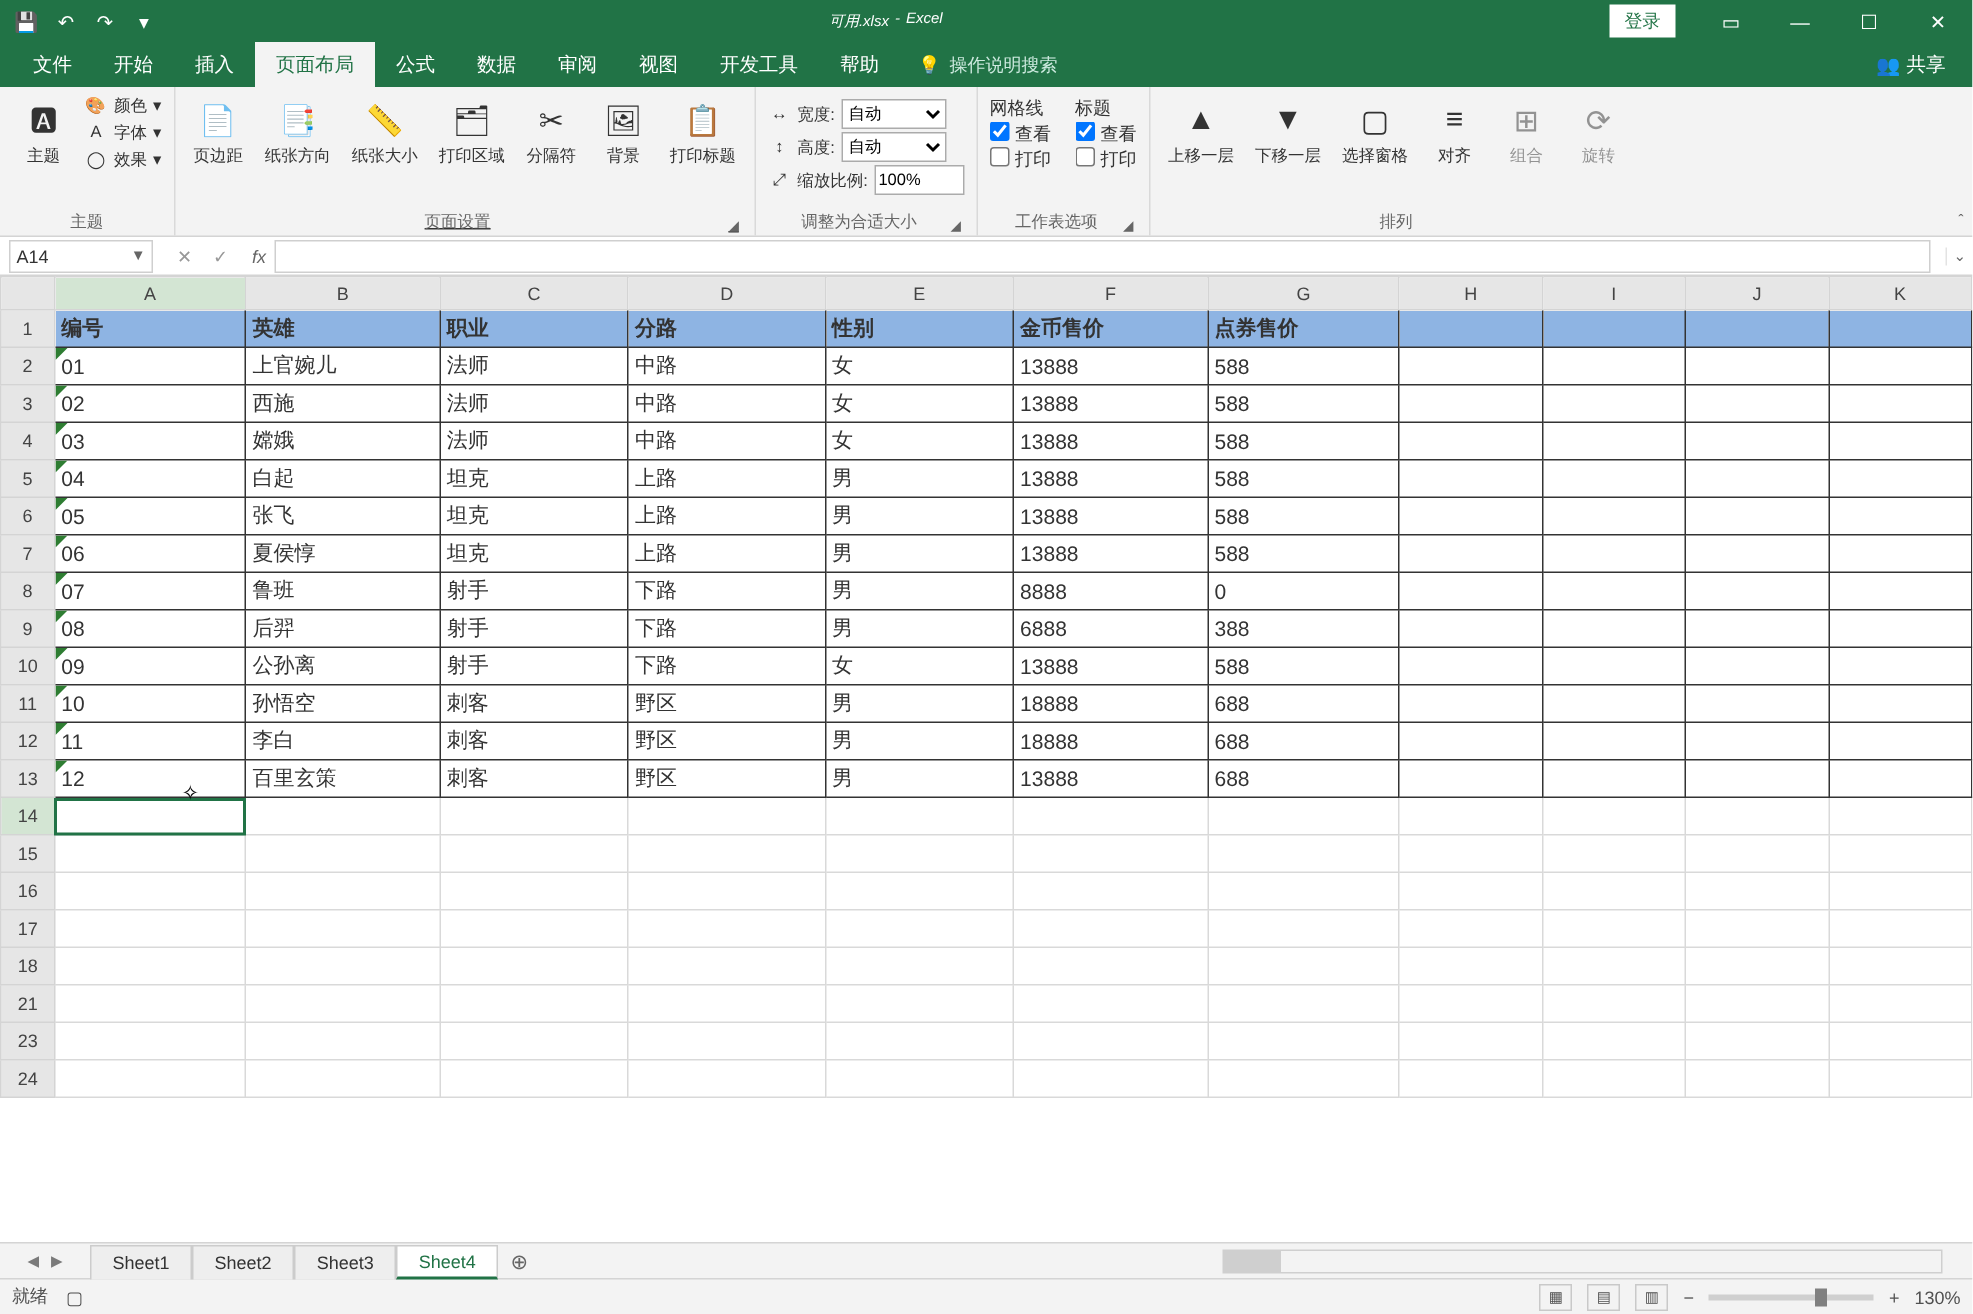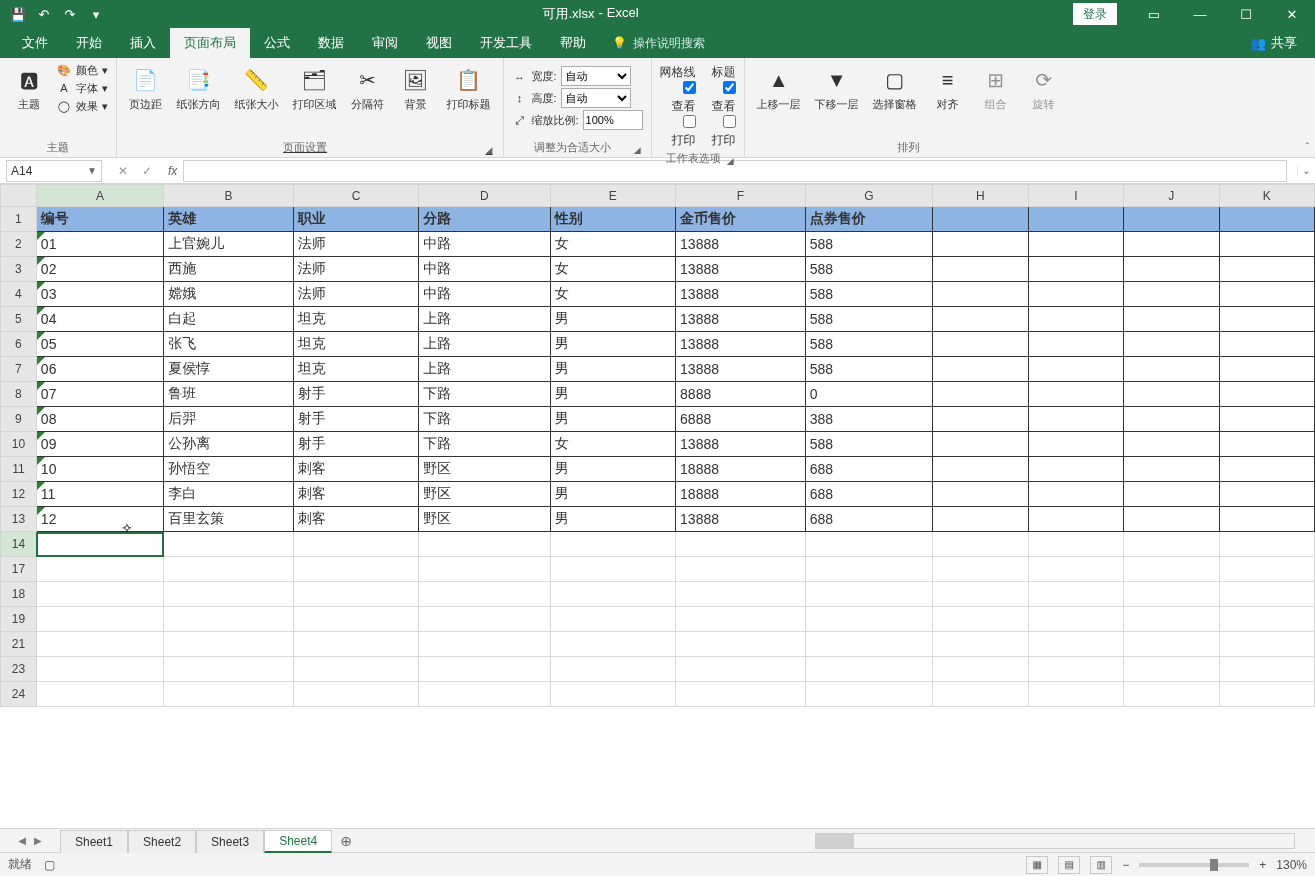--- a/index.html
+++ b/index.html
@@ -1,41 +1,41 @@
 <!DOCTYPE html>
 <html><head>
 <meta charset="utf-8">
 <style>
 * { margin:0; padding:0; box-sizing:border-box; font-family:"Microsoft YaHei","Segoe UI",sans-serif; }
 body { background:#fff; font-size:12px; color:#333; overflow:hidden; width:1315px; height:876px; }
 .titlebar { background:#217346; height:28px; display:flex; align-items:center; color:#fff; }
 .qa { display:flex; gap:2px; padding-left:6px; align-items:center;}
 .qa-btn { width:24px; height:24px; display:flex; align-items:center; justify-content:center; cursor:pointer; font-size:13px;}
-.title-center { flex:1; text-align:center; font-size:13px; display:flex; justify-content:center; gap:4px;}
+.title-center { flex:1; text-align:center; font-size:10px; display:flex; justify-content:center; gap:4px;font-style:italic;}
 .win-btns { display:flex; align-items:center; }
 .win-btn { width:46px; height:28px; display:flex; align-items:center; justify-content:center; font-size:13px;}
 .login-btn { background:#fff; color:#217346; height:22px; padding:0 10px; margin-right:14px; font-size:12px; display:flex; align-items:center;}
 .menubar { background:#217346; height:30px; display:flex; align-items:center; color:#fff; padding-left:8px;}
 .menu-item { padding:0 14px; height:30px; display:flex; align-items:center; font-size:13px; cursor:pointer;}
 .menu-item.active { background:#f3f3f3; color:#217346;}
 .tellme { display:flex; align-items:center; gap:6px; margin-left:12px; color:#cdeadf;}
 .share { margin-left:auto; margin-right:18px; display:flex; align-items:center; gap:4px; font-size:13px;}
 .ribbon { background:#f3f3f3; height:100px; border-bottom:1px solid #d4d4d4; display:flex; position:relative;}
 .rib-group { border-right:1px solid #d9d9d9; padding:4px 8px 2px 8px; display:flex; flex-direction:column; justify-content:space-between; }
 .rib-top { display:flex; align-items:flex-start; gap:6px;}
 .rib-btn { display:flex; flex-direction:column; align-items:center; justify-content:flex-start; padding:2px 4px; cursor:pointer; min-width:42px;}
 .rib-btn .ico { width:32px; height:32px; display:flex; align-items:center; justify-content:center; font-size:20px; }
 .rib-btn .lbl { font-size:11px; text-align:center; line-height:13px; margin-top:2px;}
 .rib-label { text-align:center; font-size:11px; color:#666; padding-top:2px;}
 .rib-small { display:flex; flex-direction:column; gap:2px;}
 .rib-small .row { display:flex; align-items:center; gap:4px; font-size:11px;}
 .rib-small .ico-s { width:16px; height:16px; display:inline-flex; align-items:center; justify-content:center;}
 .rib-small input[type=text]{ width:60px; height:20px; font-size:11px; border:1px solid #ababab; padding:0 2px;}
 .rib-small select {width:70px; height:20px; font-size:11px; border:1px solid #ababab; background:#fff;}
-.chk { display:flex; align-items:flex-end; gap:4px; font-size:12px;flex-direction:column;}
+.chk { display:flex; align-items:flex-start; gap:4px; font-size:12px;}
 .collapse-caret { position:absolute; right:6px; bottom:4px; font-size:10px; color:#666;}
 .dlaunch { font-size:9px; color:#666; align-self:flex-end; padding-right:2px;}
 .namebox-row { height:26px; background:#fff; border-bottom:1px solid #d4d4d4; display:flex; align-items:center;}
 .namebox { width:96px; height:22px; border:1px solid #cfcfcf; margin-left:6px; padding:0 4px; display:flex; align-items:center; justify-content:space-between; font-size:12px;}
 .namebox .dd { color:#666; font-size:10px;}
 .fx-btns { display:flex; gap:6px; margin:0 12px; color:#989898;}
 .fx-btns span { width:18px; text-align:center;}
 .fx-label { font-style:italic; color:#666; margin-right:6px;}
 .formula-bar { flex:1; height:22px; border:1px solid #cfcfcf; margin-right:10px;}
 .fbar-expand { width:18px; text-align:center; color:#666; font-size:10px; border-left:1px solid #e3e3e3;}
@@ -487,49 +487,63 @@
           <td class="cell empty" style="width:132px"></td>
           <td class="cell empty" style="width:126px"></td>
           <td class="cell empty" style="width:130px"></td>
           <td class="cell empty" style="width:128px"></td>
           <td class="cell empty" style="width:96px"></td>
           <td class="cell empty" style="width:96px"></td>
           <td class="cell empty" style="width:96px"></td>
           <td class="cell empty" style="width:96px"></td>
         </tr>
         <tr class="">
+          <td class="rowhdr">15</td>
+          <td class="cell empty" style="width:128px"></td>
+          <td class="cell empty" style="width:130px"></td>
+          <td class="cell empty" style="width:126px"></td>
+          <td class="cell empty" style="width:132px"></td>
+          <td class="cell empty" style="width:126px"></td>
+          <td class="cell empty" style="width:130px"></td>
+          <td class="cell empty" style="width:128px"></td>
+          <td class="cell empty" style="width:96px"></td>
+          <td class="cell empty" style="width:96px"></td>
+          <td class="cell empty" style="width:96px"></td>
+          <td class="cell empty" style="width:96px"></td>
+        </tr>
+        <tr class="">
+          <td class="rowhdr">16</td>
+          <td class="cell empty" style="width:128px"></td>
+          <td class="cell empty" style="width:130px"></td>
+          <td class="cell empty" style="width:126px"></td>
+          <td class="cell empty" style="width:132px"></td>
+          <td class="cell empty" style="width:126px"></td>
+          <td class="cell empty" style="width:130px"></td>
+          <td class="cell empty" style="width:128px"></td>
+          <td class="cell empty" style="width:96px"></td>
+          <td class="cell empty" style="width:96px"></td>
+          <td class="cell empty" style="width:96px"></td>
+          <td class="cell empty" style="width:96px"></td>
+        </tr>
+        <tr class="">
           <td class="rowhdr">17</td>
           <td class="cell empty" style="width:128px"></td>
           <td class="cell empty" style="width:130px"></td>
           <td class="cell empty" style="width:126px"></td>
           <td class="cell empty" style="width:132px"></td>
           <td class="cell empty" style="width:126px"></td>
           <td class="cell empty" style="width:130px"></td>
           <td class="cell empty" style="width:128px"></td>
           <td class="cell empty" style="width:96px"></td>
           <td class="cell empty" style="width:96px"></td>
           <td class="cell empty" style="width:96px"></td>
           <td class="cell empty" style="width:96px"></td>
         </tr>
         <tr class="">
           <td class="rowhdr">18</td>
-          <td class="cell empty" style="width:128px"></td>
-          <td class="cell empty" style="width:130px"></td>
-          <td class="cell empty" style="width:126px"></td>
-          <td class="cell empty" style="width:132px"></td>
-          <td class="cell empty" style="width:126px"></td>
-          <td class="cell empty" style="width:130px"></td>
-          <td class="cell empty" style="width:128px"></td>
-          <td class="cell empty" style="width:96px"></td>
-          <td class="cell empty" style="width:96px"></td>
-          <td class="cell empty" style="width:96px"></td>
-          <td class="cell empty" style="width:96px"></td>
-        </tr>
-        <tr class="">
-          <td class="rowhdr">19</td>
           <td class="cell empty" style="width:128px"></td>
           <td class="cell empty" style="width:130px"></td>
           <td class="cell empty" style="width:126px"></td>
           <td class="cell empty" style="width:132px"></td>
           <td class="cell empty" style="width:126px"></td>
           <td class="cell empty" style="width:130px"></td>
           <td class="cell empty" style="width:128px"></td>
           <td class="cell empty" style="width:96px"></td>
           <td class="cell empty" style="width:96px"></td>
           <td class="cell empty" style="width:96px"></td>

